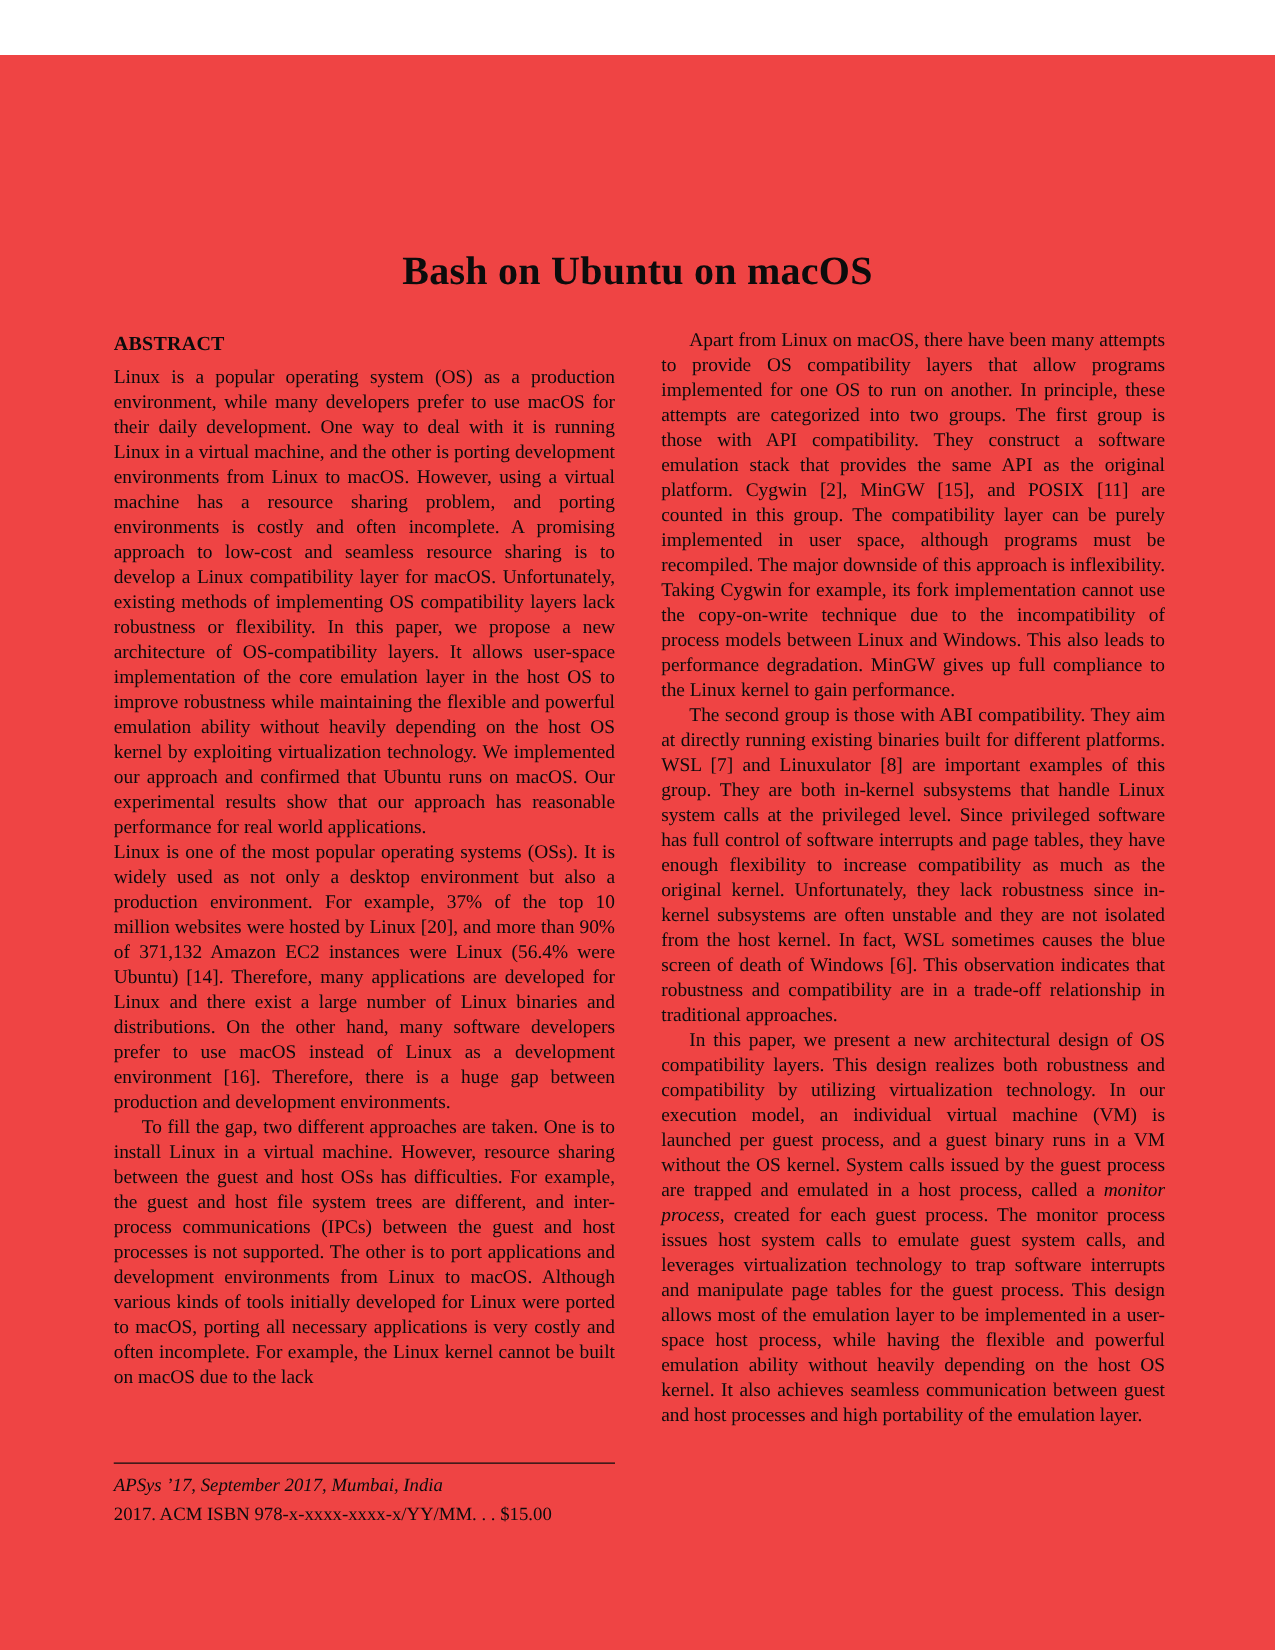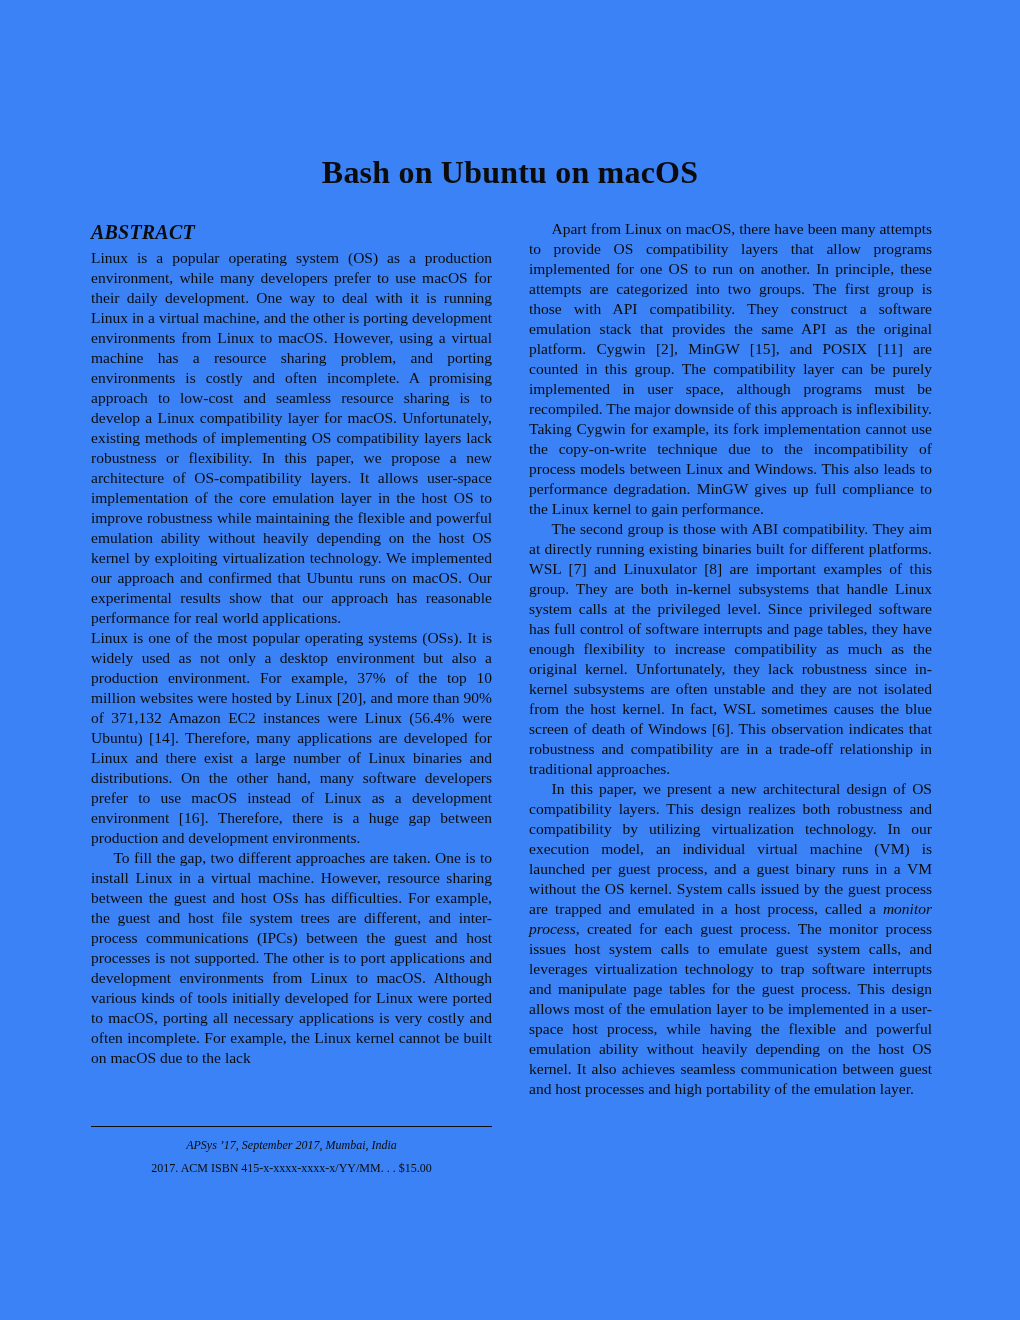--- a/index.html
+++ b/index.html
@@ -10,21 +10,22 @@
   body {
     width: 1020px;
     height: 1320px;
     position: relative;
     color: #0c0c0c;
     font-family: "Liberation Serif", "DejaVu Serif", serif;
   }
   .page {
     position: absolute;
     inset: 0;
-    background: #3b82f6;
+    background: #ef4444;
+    margin-top: 44px;
   }
   .paper-title {
     position: absolute;
     top: 131px;
     left: 0;
     width: 1020px;
     text-align: center;
     font-size: 32px;
     font-weight: bold;
     letter-spacing: 0.2px;
@@ -36,27 +37,26 @@
     width: 401px;
     font-size: 15.5px;
     line-height: 20px;
     text-align: justify;
     hyphens: auto;
     -webkit-hyphens: auto;
   }
   .col-left  { left: 91px;  }
   .col-right { left: 529px; width: 403px; }
   .section-heading {
-    font-size: 20px;
+    font-size: 16px;
     font-weight: bold;
     line-height: 26px;
     text-align: left;
     margin: 0 0 3px 0;
     letter-spacing: 0.2px;
-    font-style: italic;
   }
   .section-heading.numbered {
     margin-top: 26px;
     margin-bottom: 9px;
   }
   .section-number {
     display: inline-block;
     min-width: 27px;
   }
   .col p {
@@ -67,23 +67,23 @@
     text-indent: 1.45em;
   }
   .italic { font-style: italic; }
   .footnote {
     position: absolute;
     left: 91px;
     top: 1126px;
     width: 401px;
     border-top: 1px solid #0c0c0c;
     padding-top: 7px;
-    font-size: 12px;
+    font-size: 15px;
     line-height: 22.5px;
-    text-align: center;
+    text-align: left;
   }
   .footnote .line { display: block; }
 </style>
 </head>
 <body>
 
 <div class="page">
 
   <h1 class="paper-title">Bash on Ubuntu on macOS</h1>
 
@@ -96,16 +96,16 @@
   </div>
 
   <div class="col col-right">
     <p class="indent">Apart from Linux on macOS, there have been many attempts to provide OS compatibility layers that allow programs implemented for one OS to run on another. In principle, these attempts are categorized into two groups. The first group is those with API compatibility. They construct a software emulation stack that provides the same API as the original platform. Cygwin [2], MinGW [15], and POSIX [11] are counted in this group. The compatibility layer can be purely implemented in user space, although programs must be recompiled. The major downside of this approach is inflexibility. Taking Cygwin for example, its fork implementation cannot use the copy-on-write technique due to the incompatibility of process models between Linux and Windows. This also leads to performance degradation. MinGW gives up full compliance to the Linux kernel to gain performance.</p>
     <p class="indent">The second group is those with ABI compatibility. They aim at directly running existing binaries built for different platforms. WSL [7] and Linuxulator [8] are important examples of this group. They are both in-kernel subsystems that handle Linux system calls at the privileged level. Since privileged software has full control of software interrupts and page tables, they have enough flexibility to increase compatibility as much as the original kernel. Unfortunately, they lack robustness since in-kernel subsystems are often unstable and they are not isolated from the host kernel. In fact, WSL sometimes causes the blue screen of death of Windows [6]. This observation indicates that robustness and compatibility are in a trade-off relationship in traditional approaches.</p>
     <p class="indent"><span>In this paper, we present a new architectural design of OS compatibility layers. This design realizes both robustness and compatibility by utilizing virtualization technology. In our execution model, an individual virtual machine (VM) is launched per guest process, and a guest binary runs in a VM without the OS kernel. System calls issued by the guest process are trapped and emulated in a host process, called a </span><span class="italic">monitor process</span><span>, created for each guest process. The monitor process issues host system calls to emulate guest system calls, and leverages virtualization technology to trap software interrupts and manipulate page tables for the guest process. This design allows most of the emulation layer to be implemented in a user-space host process, while having the flexible and powerful emulation ability without heavily depending on the host OS kernel. It also achieves seamless communication between guest and host processes and high portability of the emulation layer.</span></p>
   </div>
 
   <div class="footnote">
     <span class="line italic">APSys ’17, September 2017, Mumbai, India</span>
-    <span class="line">2017. ACM ISBN 415-x-xxxx-xxxx-x/YY/MM. . . $15.00</span>
+    <span class="line">2017. ACM ISBN 978-x-xxxx-xxxx-x/YY/MM. . . $15.00</span>
   </div>
 
 </div>
 
 </body></html>

